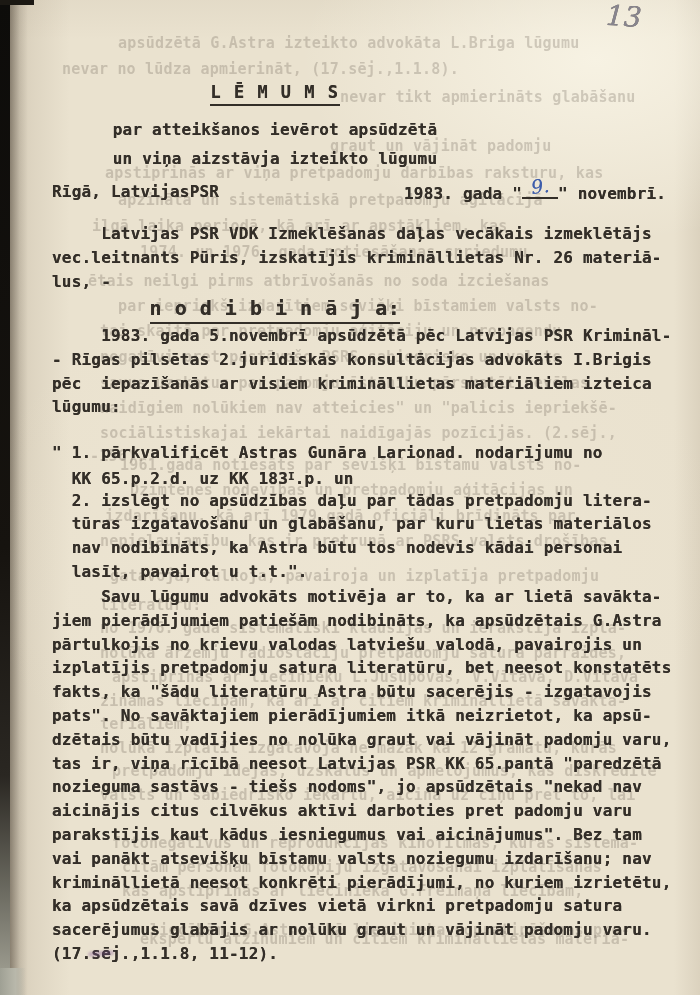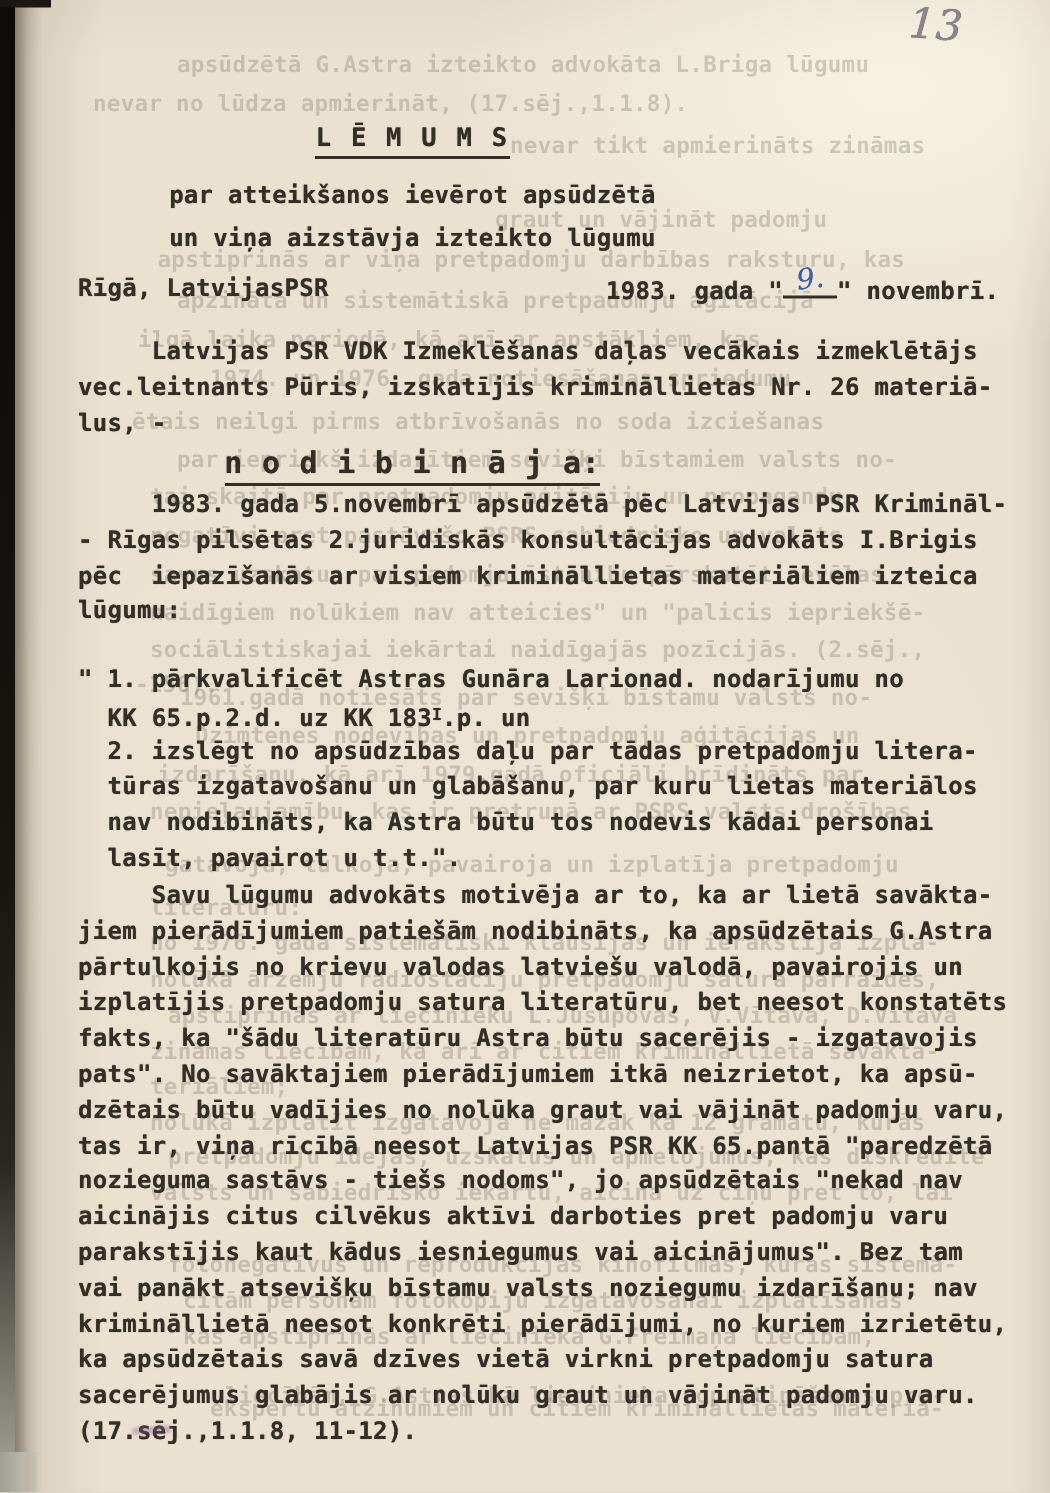--- a/index.html
+++ b/index.html
@@ -61,21 +61,21 @@
     background:rgba(130,90,150,0.35);filter:blur(1px);border-radius:3px;transform:rotate(-4deg);}
 </style>
 </head>
 <body>
 
 <div class="page">
 
   <div id="ghost-layer">
       <div class="ghost" style="left: 118px; top: 34px;">apsūdzētā G.Astra izteikto advokāta L.Briga lūgumu</div>
       <div class="ghost" style="left: 62px; top: 60px;">nevar no lūdza apmierināt, (17.sēj.,1.1.8).</div>
-      <div class="ghost" style="left: 340px; top: 88px;">nevar tikt apmierināts zināmas</div>
+      <div class="ghost" style="left: 340px; top: 88px;">nevar tikt apmierināts glabāšanu</div>
       <div class="ghost" style="left: 330px; top: 137px;">graut un vājināt padomju</div>
       <div class="ghost" style="left: 105px; top: 164px;">apstiprinās ar viņa pretpadomju darbības raksturu, kas</div>
       <div class="ghost" style="left: 118px; top: 191px;">apzinātā un sistemātiskā pretpadomju aģitācijā</div>
       <div class="ghost" style="left: 92px; top: 217px;">ilgā laika periodā, kā arī ar apstākļiem, kas</div>
       <div class="ghost" style="left: 140px; top: 243px;">1974. un 1976. gada notiesāšanas spriedumu</div>
       <div class="ghost" style="left: 88px; top: 272px;">ētais neilgi pirms atbrīvošanās no soda izciešanas</div>
       <div class="ghost" style="left: 118px; top: 297px;">par iepriekš izdarītiem sevišķi bīstamiem valsts no-</div>
       <div class="ghost" style="left: 100px; top: 322px;">tai skaitā par pretpadomju aģitāciju un propagandu</div>
       <div class="ghost" style="left: 100px; top: 348px; text-align: center;">negatīvi pret pastāvošo PSRS sabiedrisko un valsts</div>
       <div class="ghost" style="left: 100px; top: 374px;">savus uzskatus par padomju īstenību pārskatīt nevēlas</div>

